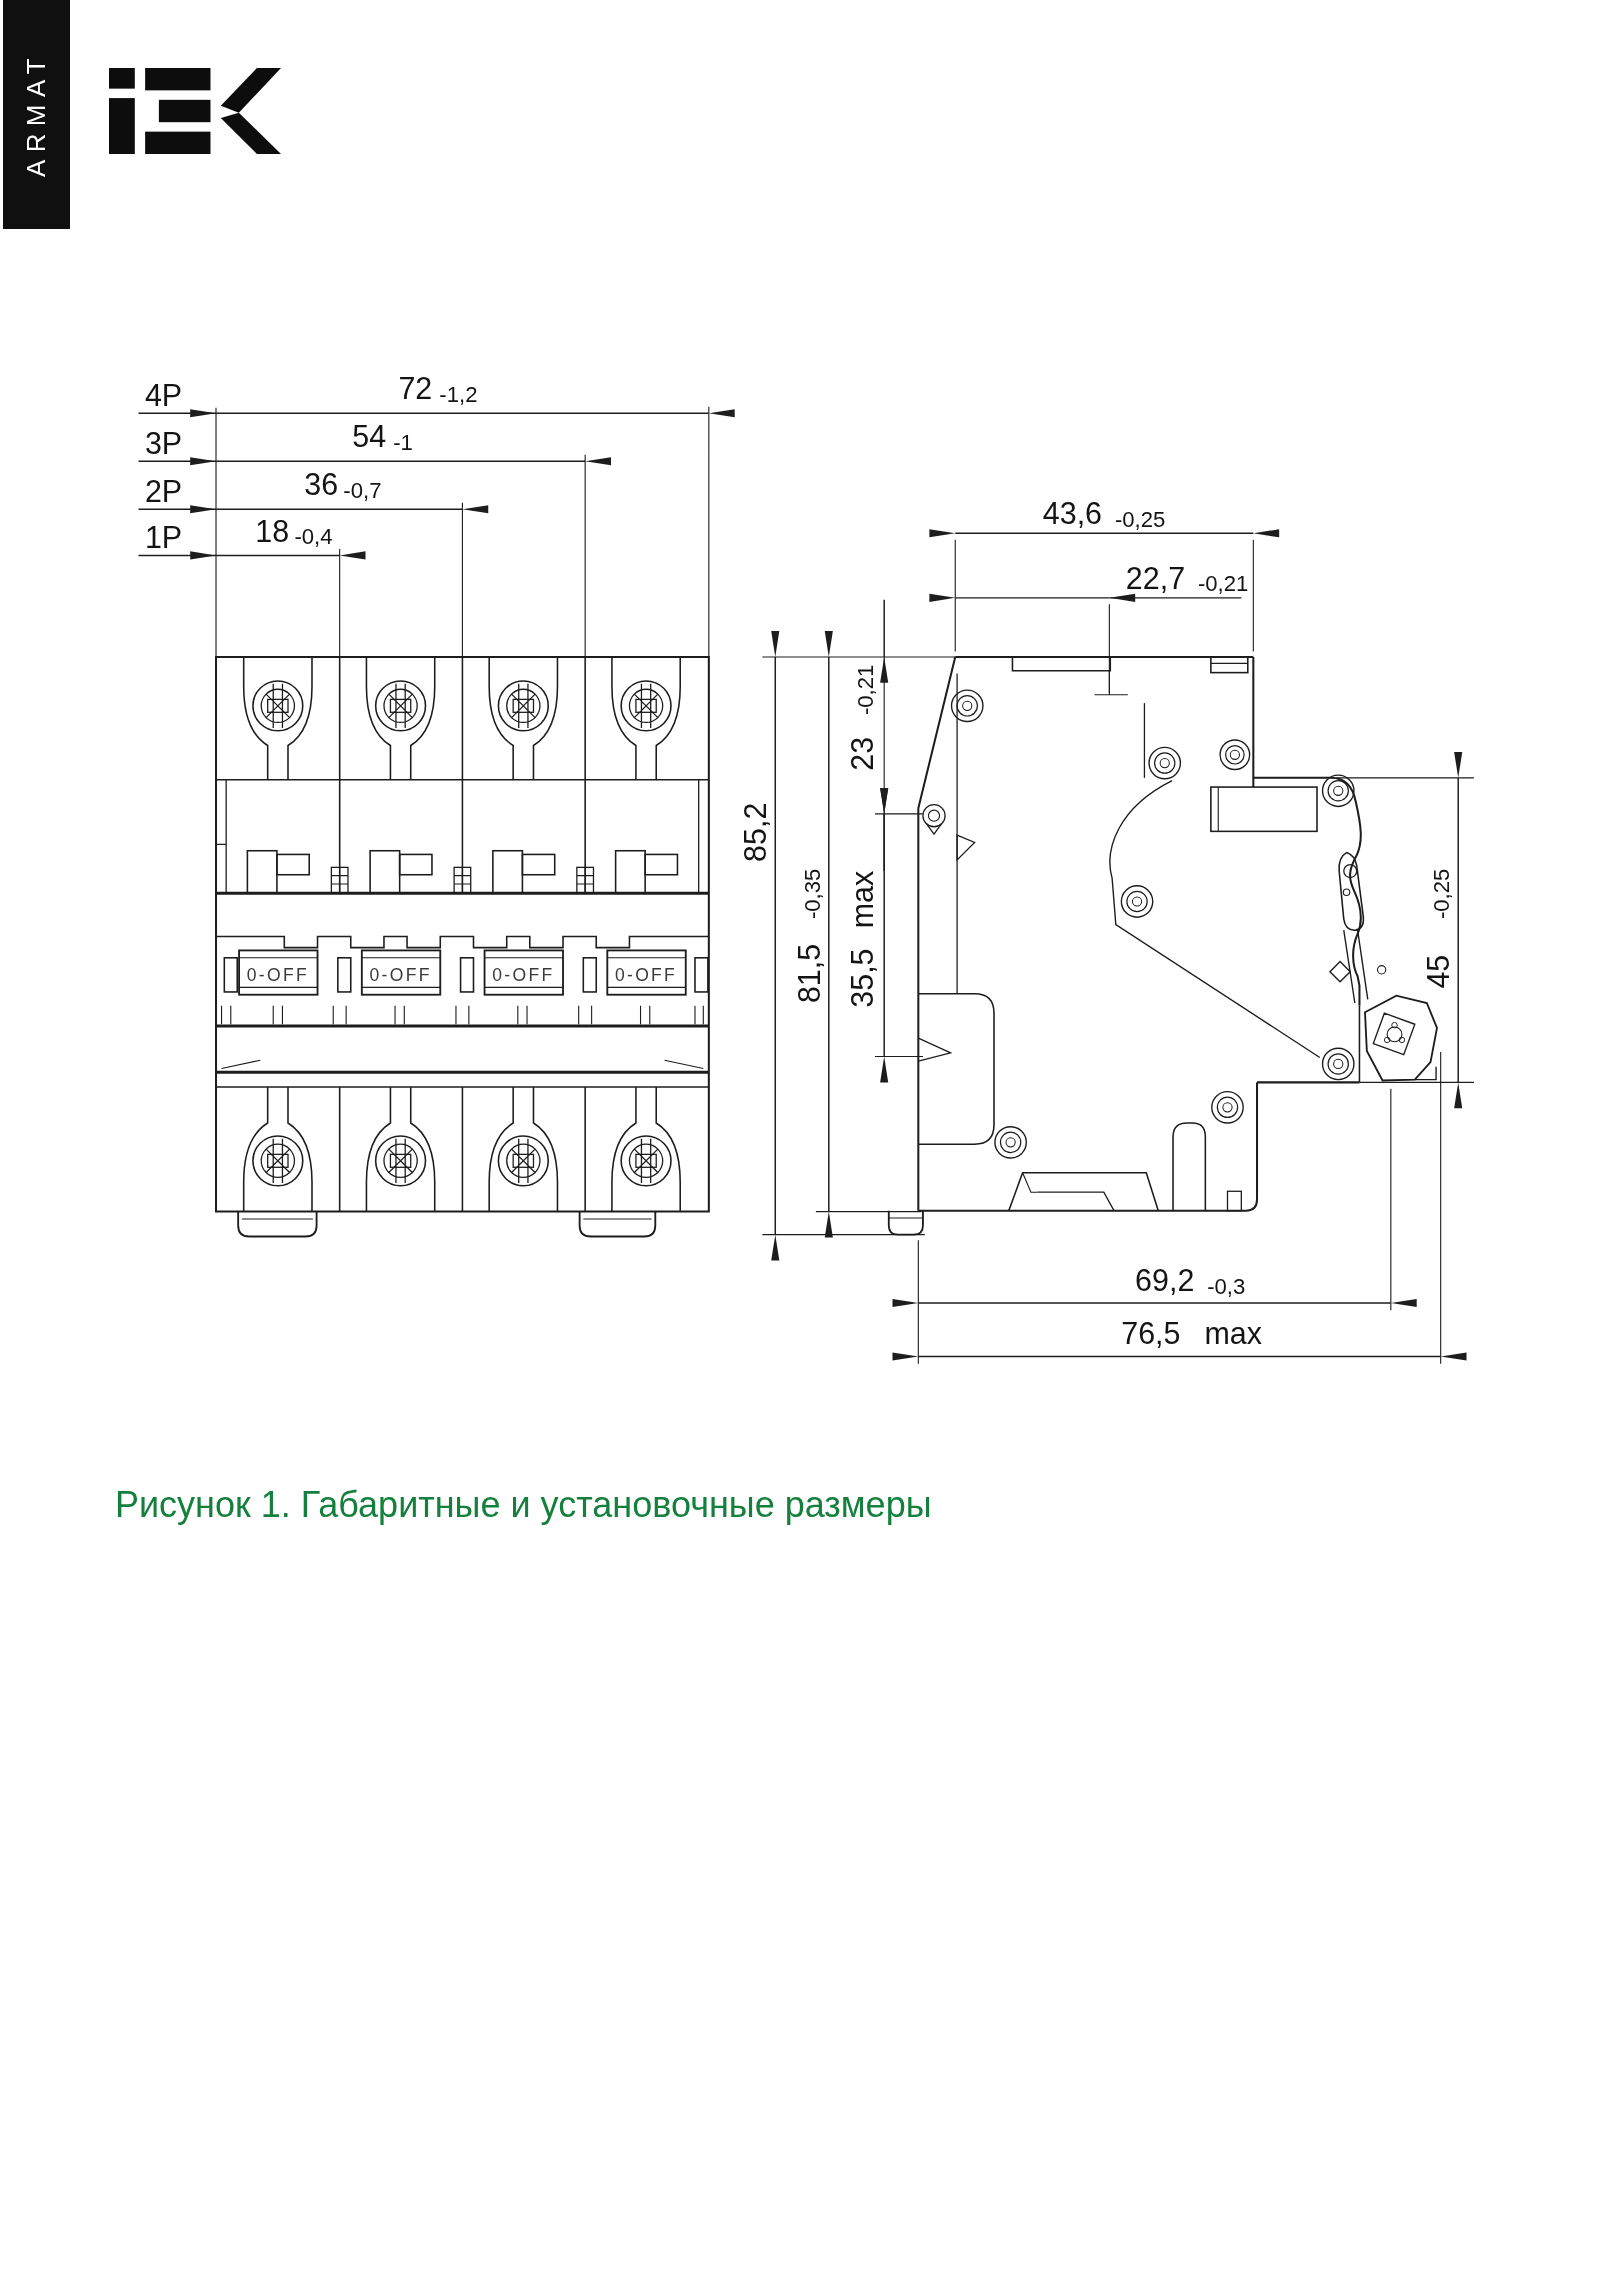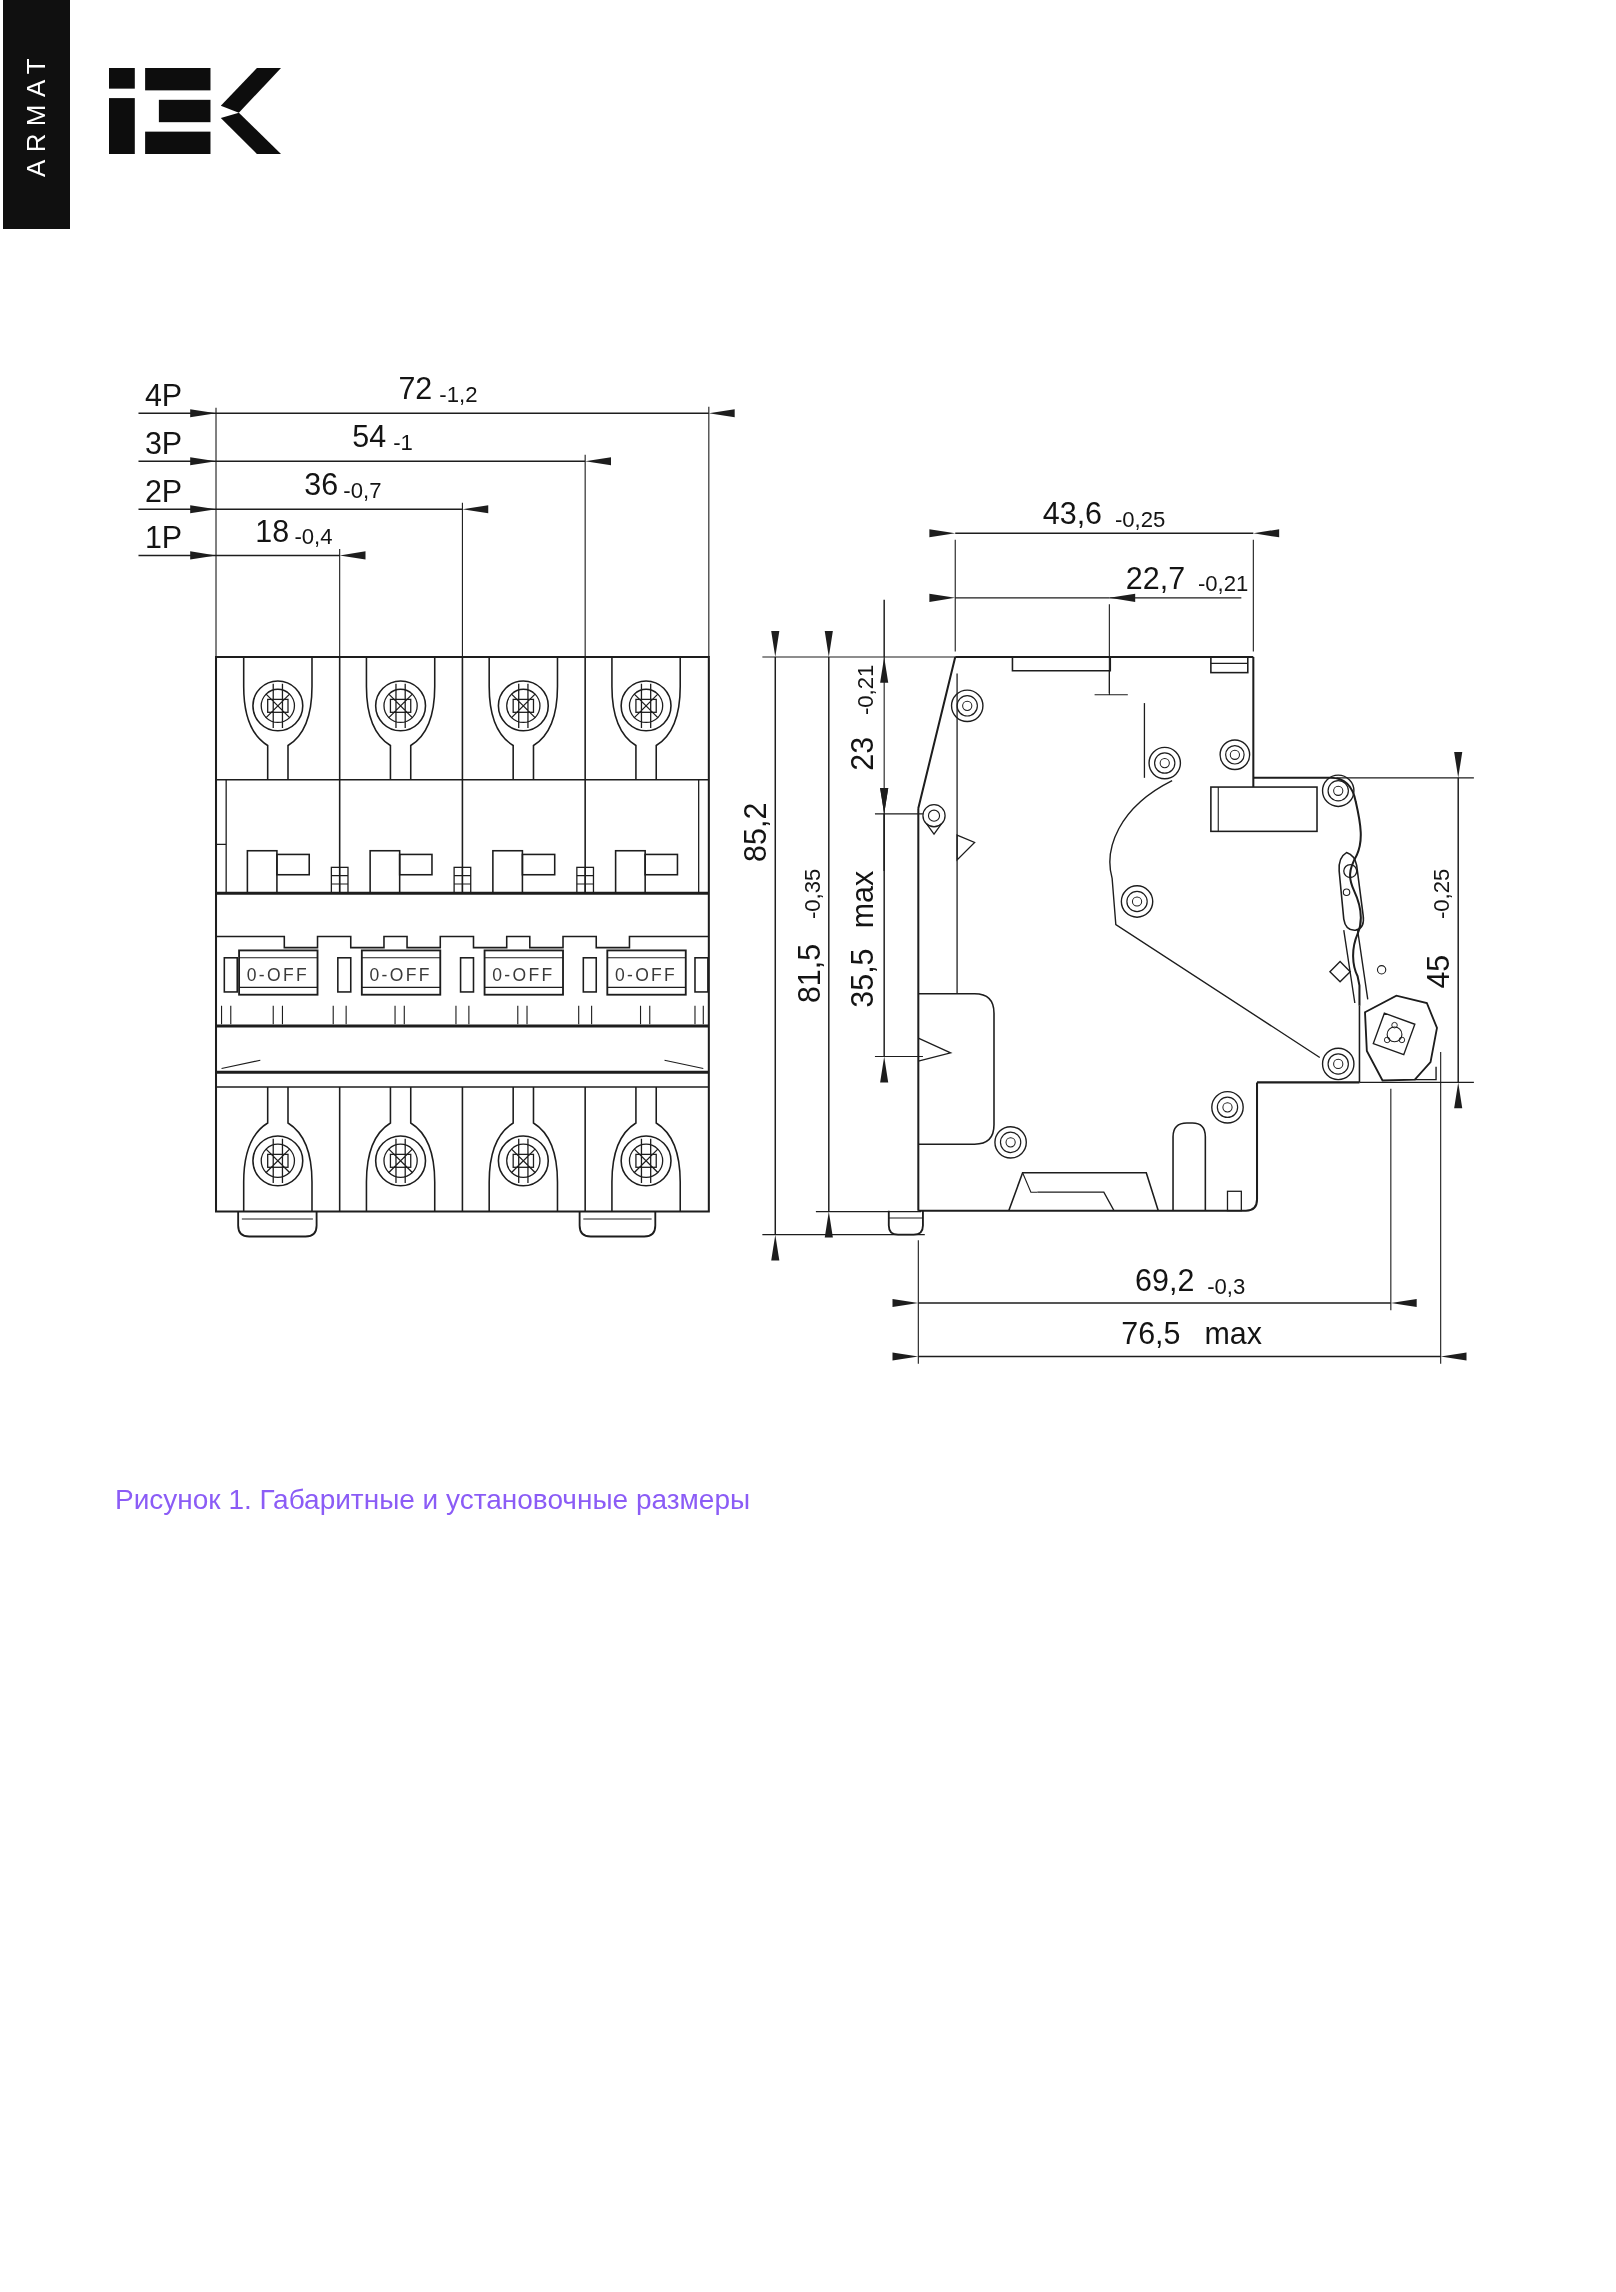--- a/index.html
+++ b/index.html
@@ -4,21 +4,21 @@
 <style>
   html,body{margin:0;padding:0;background:#e8e8e8;}
   .page{position:relative;width:1617px;height:2293px;background:#ffffff;margin:0 auto;
         font-family:"Liberation Sans", sans-serif;overflow:hidden;}
   .armat-bar{position:absolute;left:2.8px;top:0;width:67px;height:229px;background:#101010;
              display:flex;align-items:center;justify-content:center;}
   .armat-bar span{color:#ffffff;writing-mode:vertical-rl;transform:rotate(180deg);
                   font-size:26px;letter-spacing:7.4px;font-weight:400;}
   .iek-logo{position:absolute;left:109px;top:65px;width:172px;height:92px;}
   .drawing{position:absolute;left:0;top:369px;width:1617px;height:1089px;}
-  .caption{position:absolute;left:115px;top:1484px;font-size:28px;color:#8b5cf6;}
+  .caption{position:absolute;left:115px;top:1484px;font-size:36px;color:#15803d;}
   svg .ln{stroke:#1d1d1d;fill:none;}
   svg text{fill:#141414;}
   .dv{font-size:33px;}
   .dt{font-size:24px;}
   .lbl{font-size:33px;}
   .sw{font-size:19px;letter-spacing:2.5px;fill:#3a3a3a;}
 </style>
 </head>
 <body>
 

